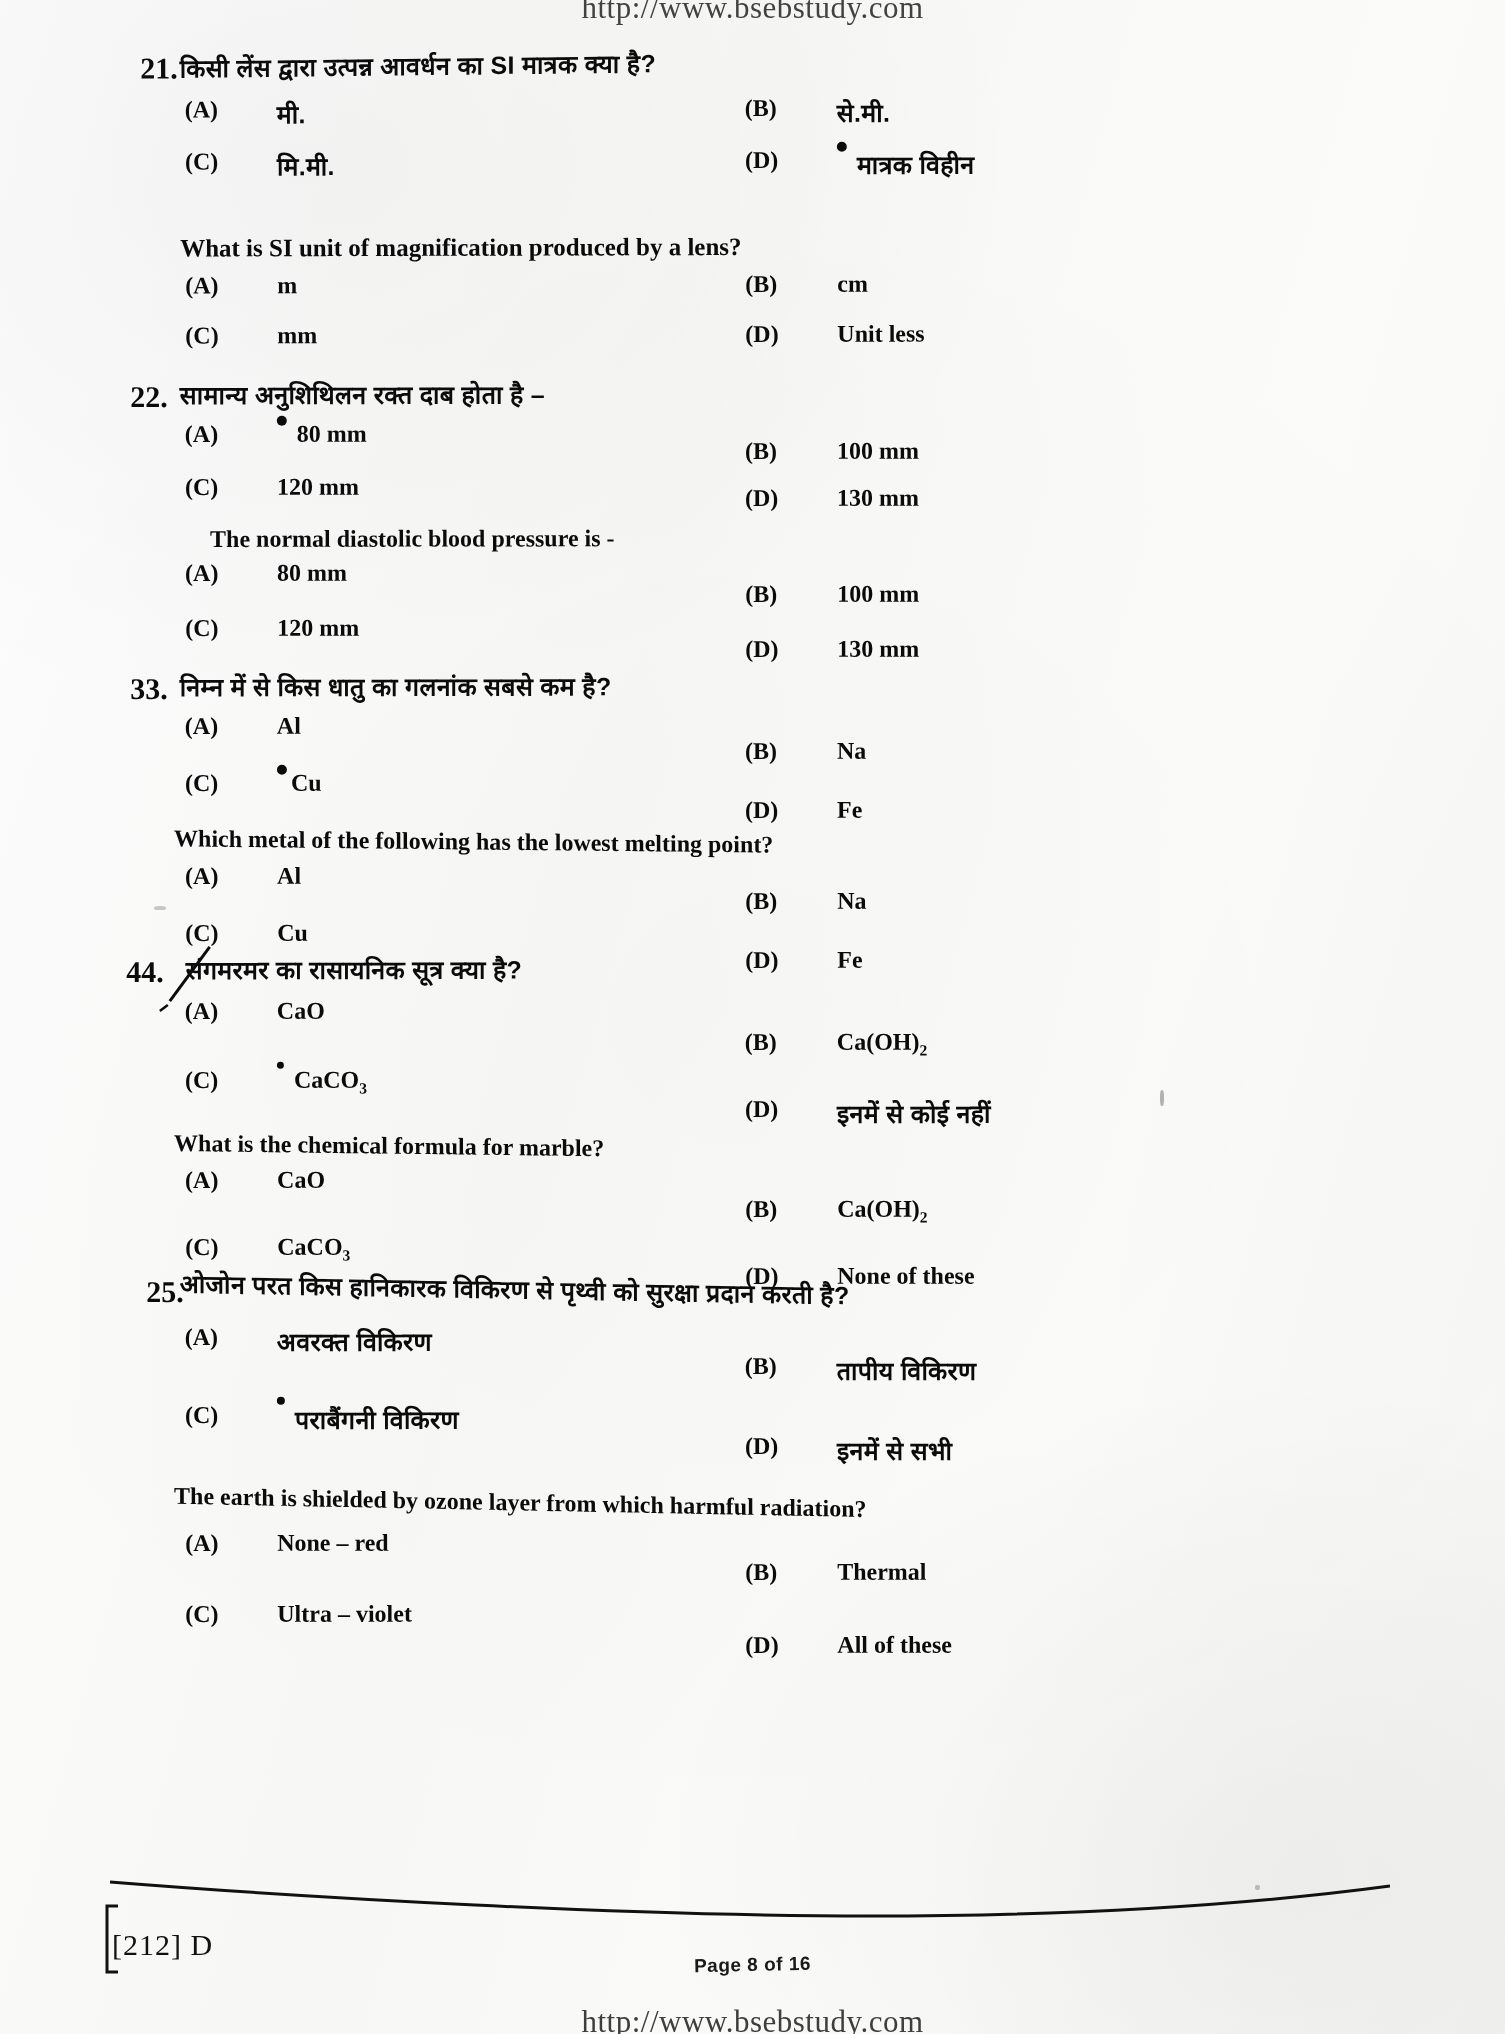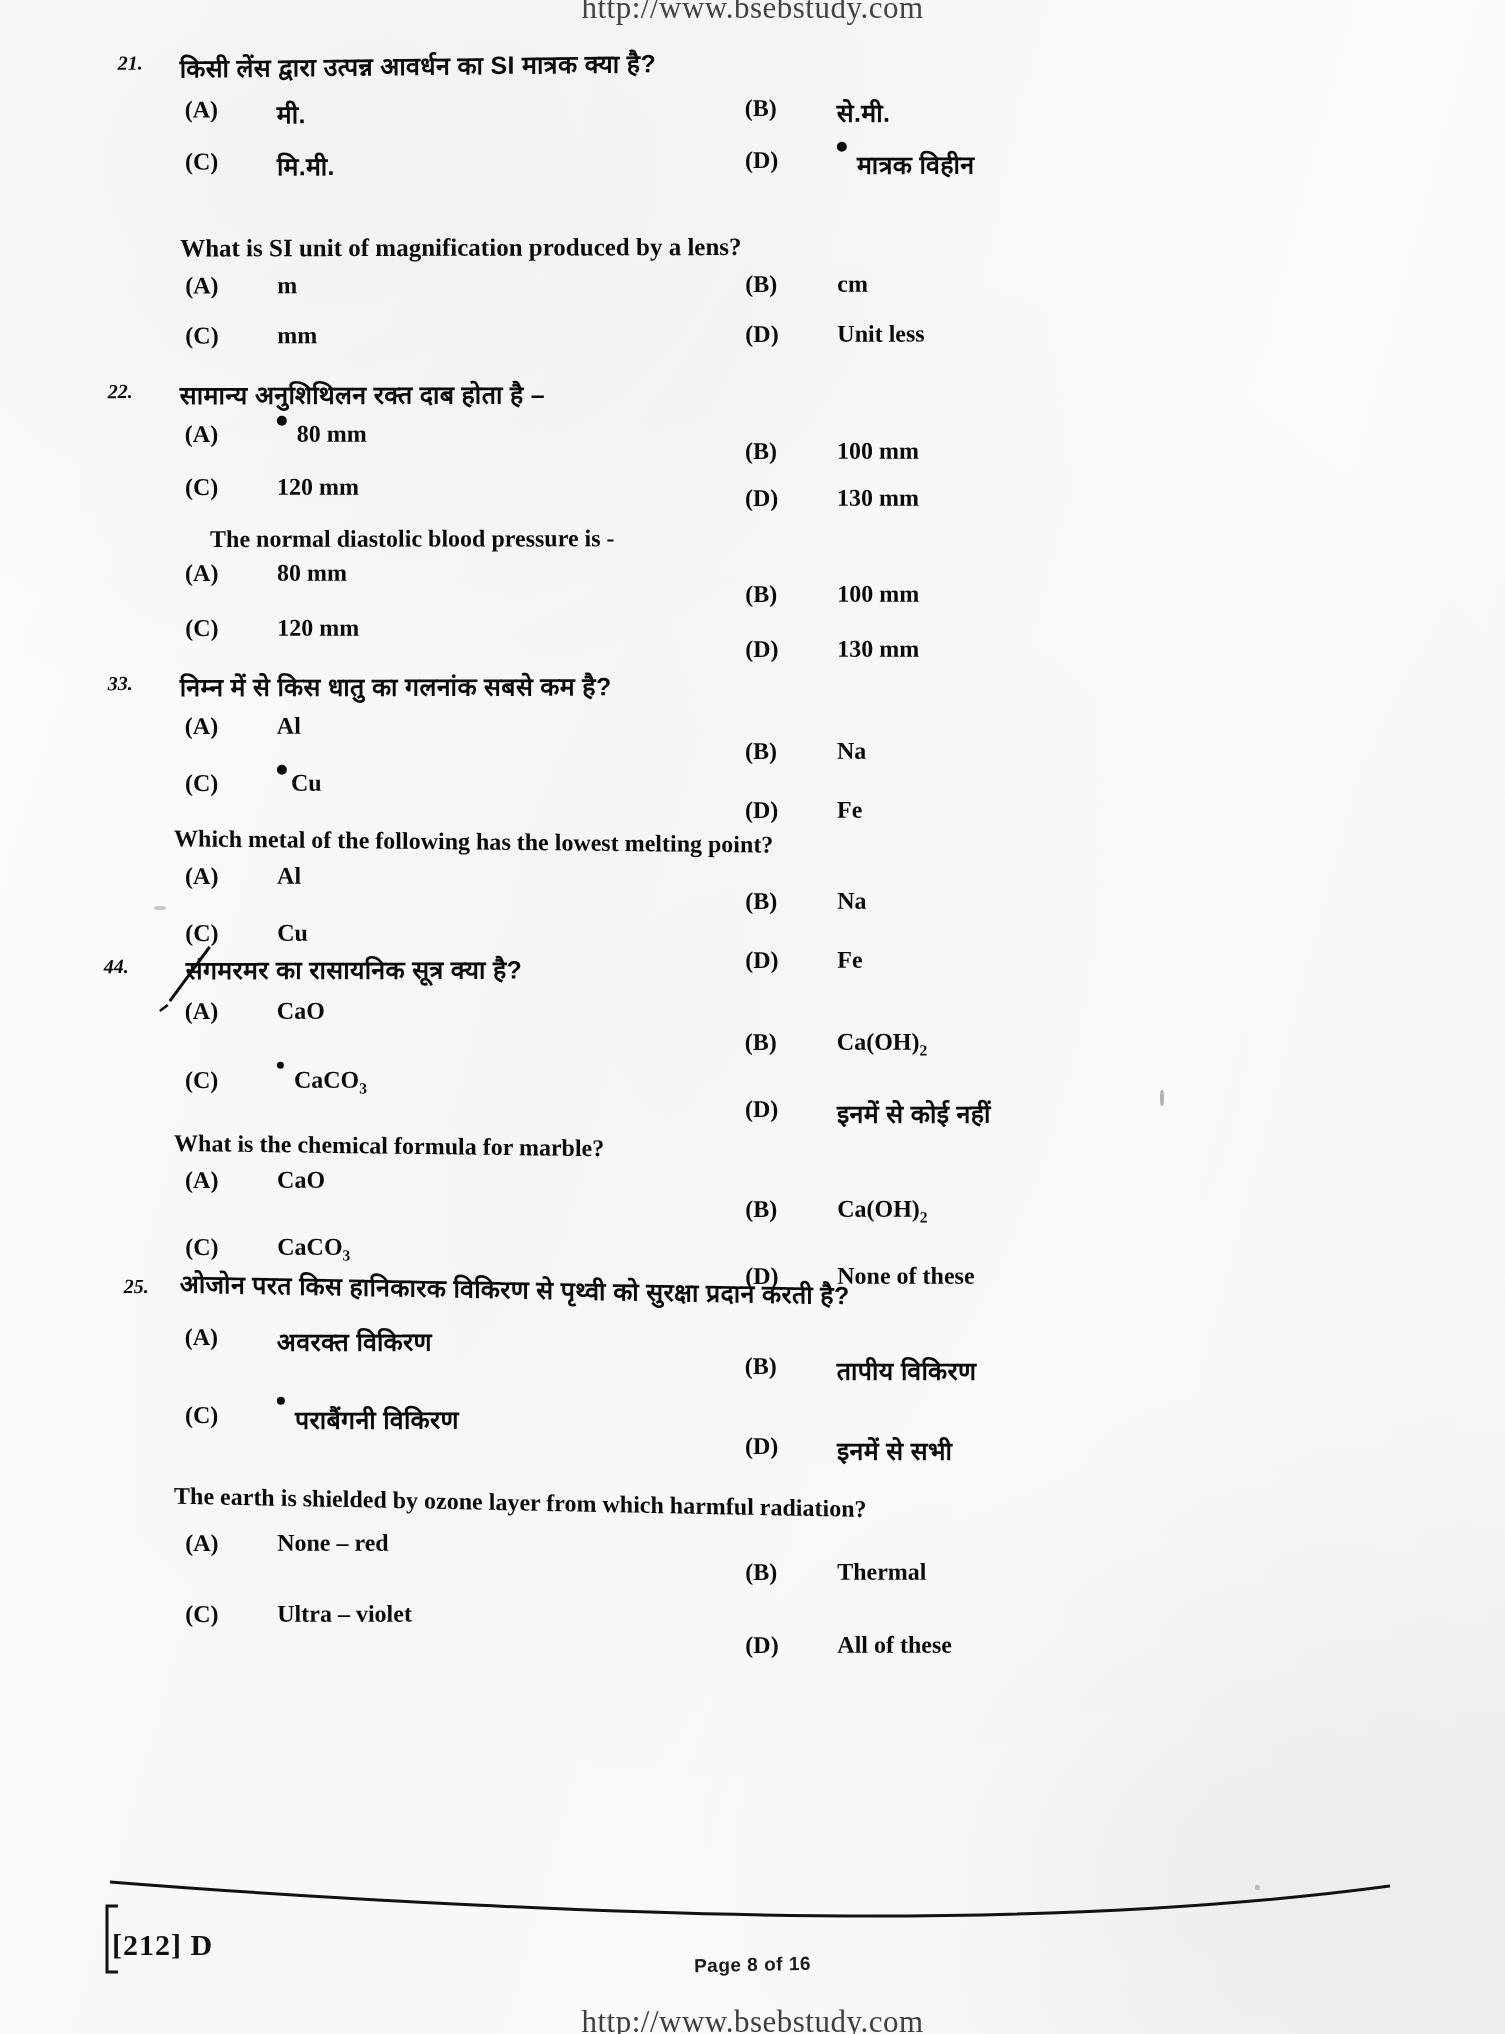--- a/index.html
+++ b/index.html
@@ -71,24 +71,23 @@
   .qline {
     position: relative;
     display: flex;
     align-items: flex-start;
     padding: 0 0 0 118px;
   }
   .qnum {
     position: absolute;
     left: 118px;
     width: 60px;
-    text-align: left;
-    font-size: 20px;
-    font-weight: 700;
-    font-style: italic;
+    text-align: right;
+    font-size: 30px;
+    font-weight: 700;
   }
   .qtext {
     margin-left: 62px;
     font-size: 25px;
     font-weight: 700;
     line-height: 1.25;
   }
 
   
   .hi {
@@ -153,21 +152,21 @@
     width: 1280px;
     bottom: 112px;
     height: 46px;
     overflow: visible;
   }
   .code-box {
     position: absolute;
     left: 112px;
     bottom: 72px;
     font-size: 30px;
-    font-weight: 700;
+    font-weight: 400;
     font-family: "Liberation Serif", "DejaVu Serif", serif;
     letter-spacing: 1px;
   }
   .page-of {
     position: absolute;
     left: 0; right: 0;
     bottom: 58px;
     text-align: center;
     font-family: "Liberation Sans", "DejaVu Sans", sans-serif;
     font-size: 19px;

